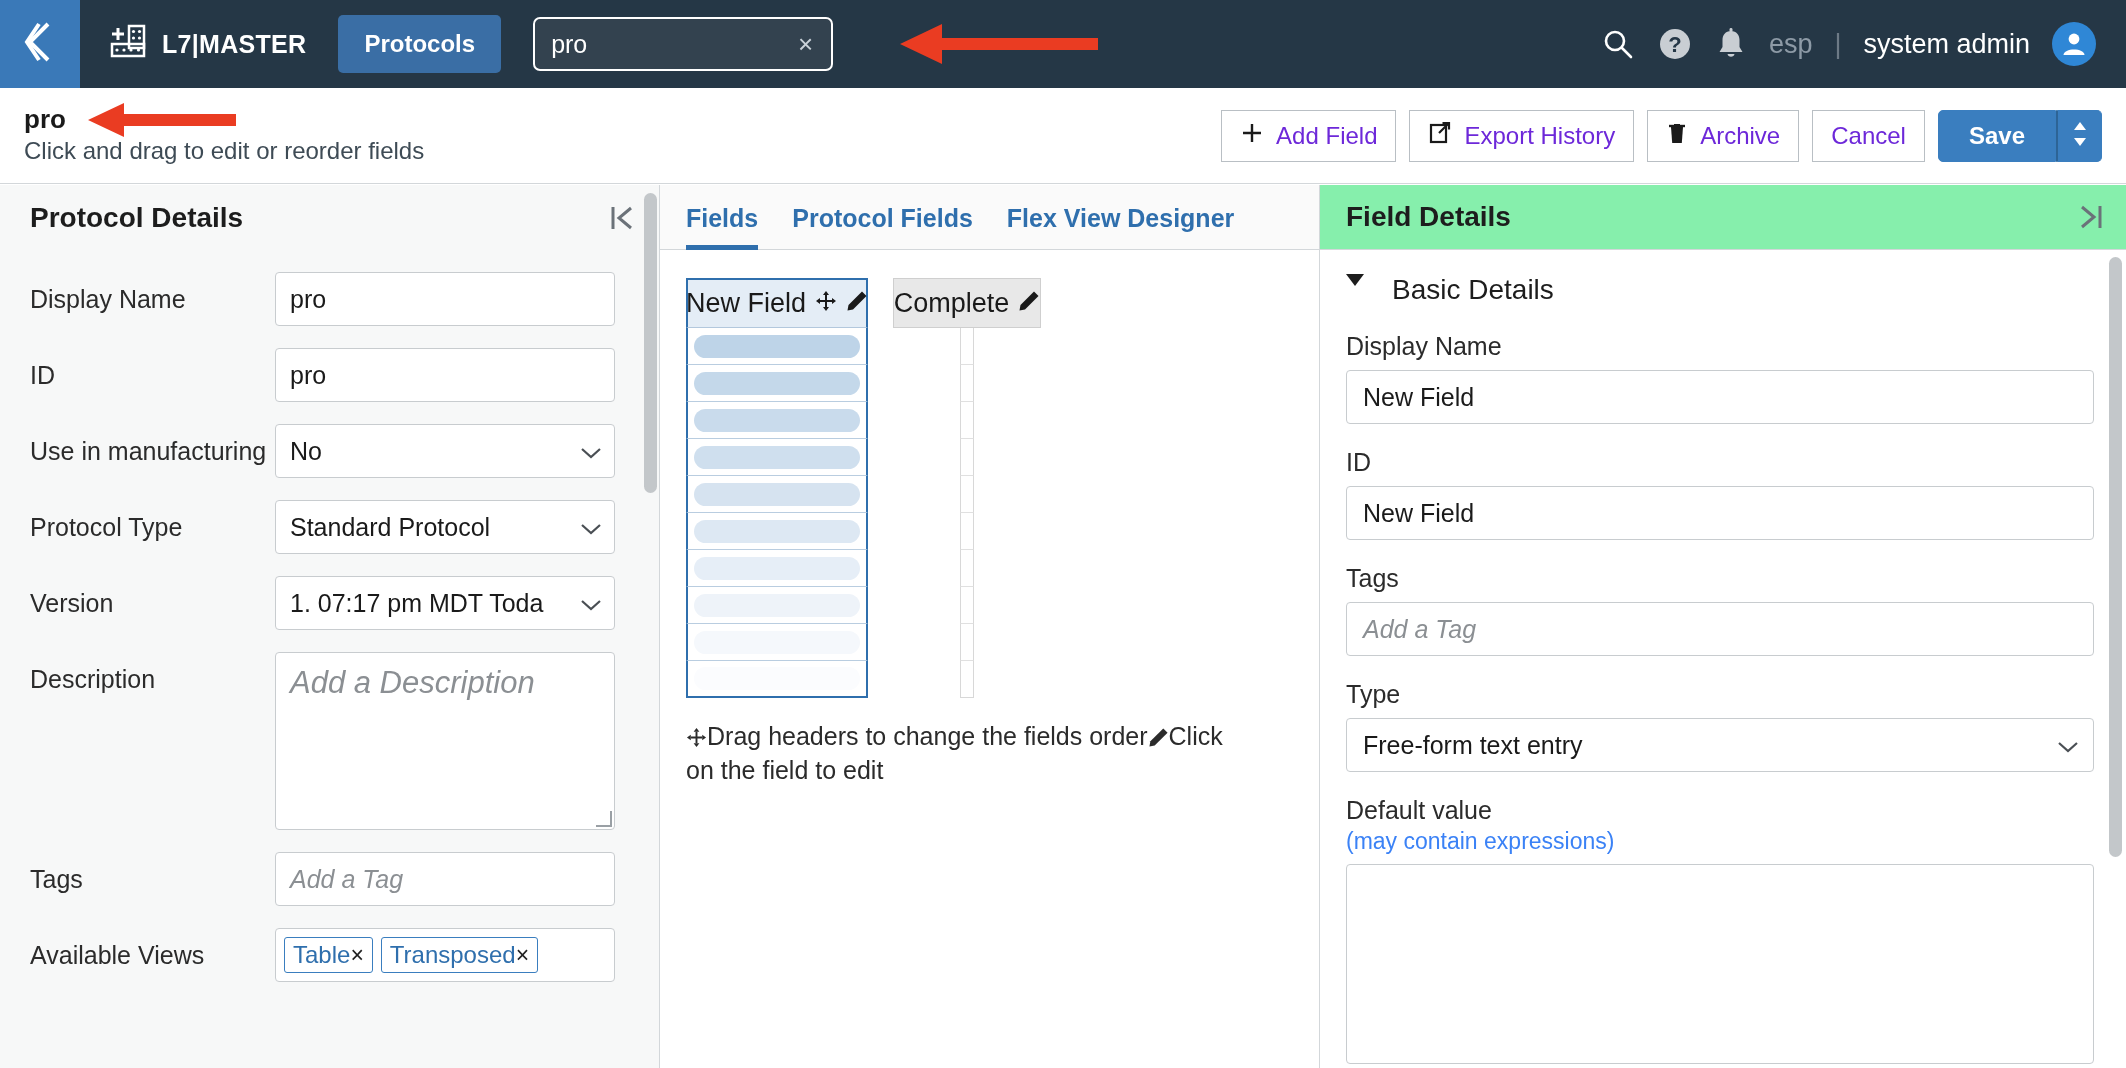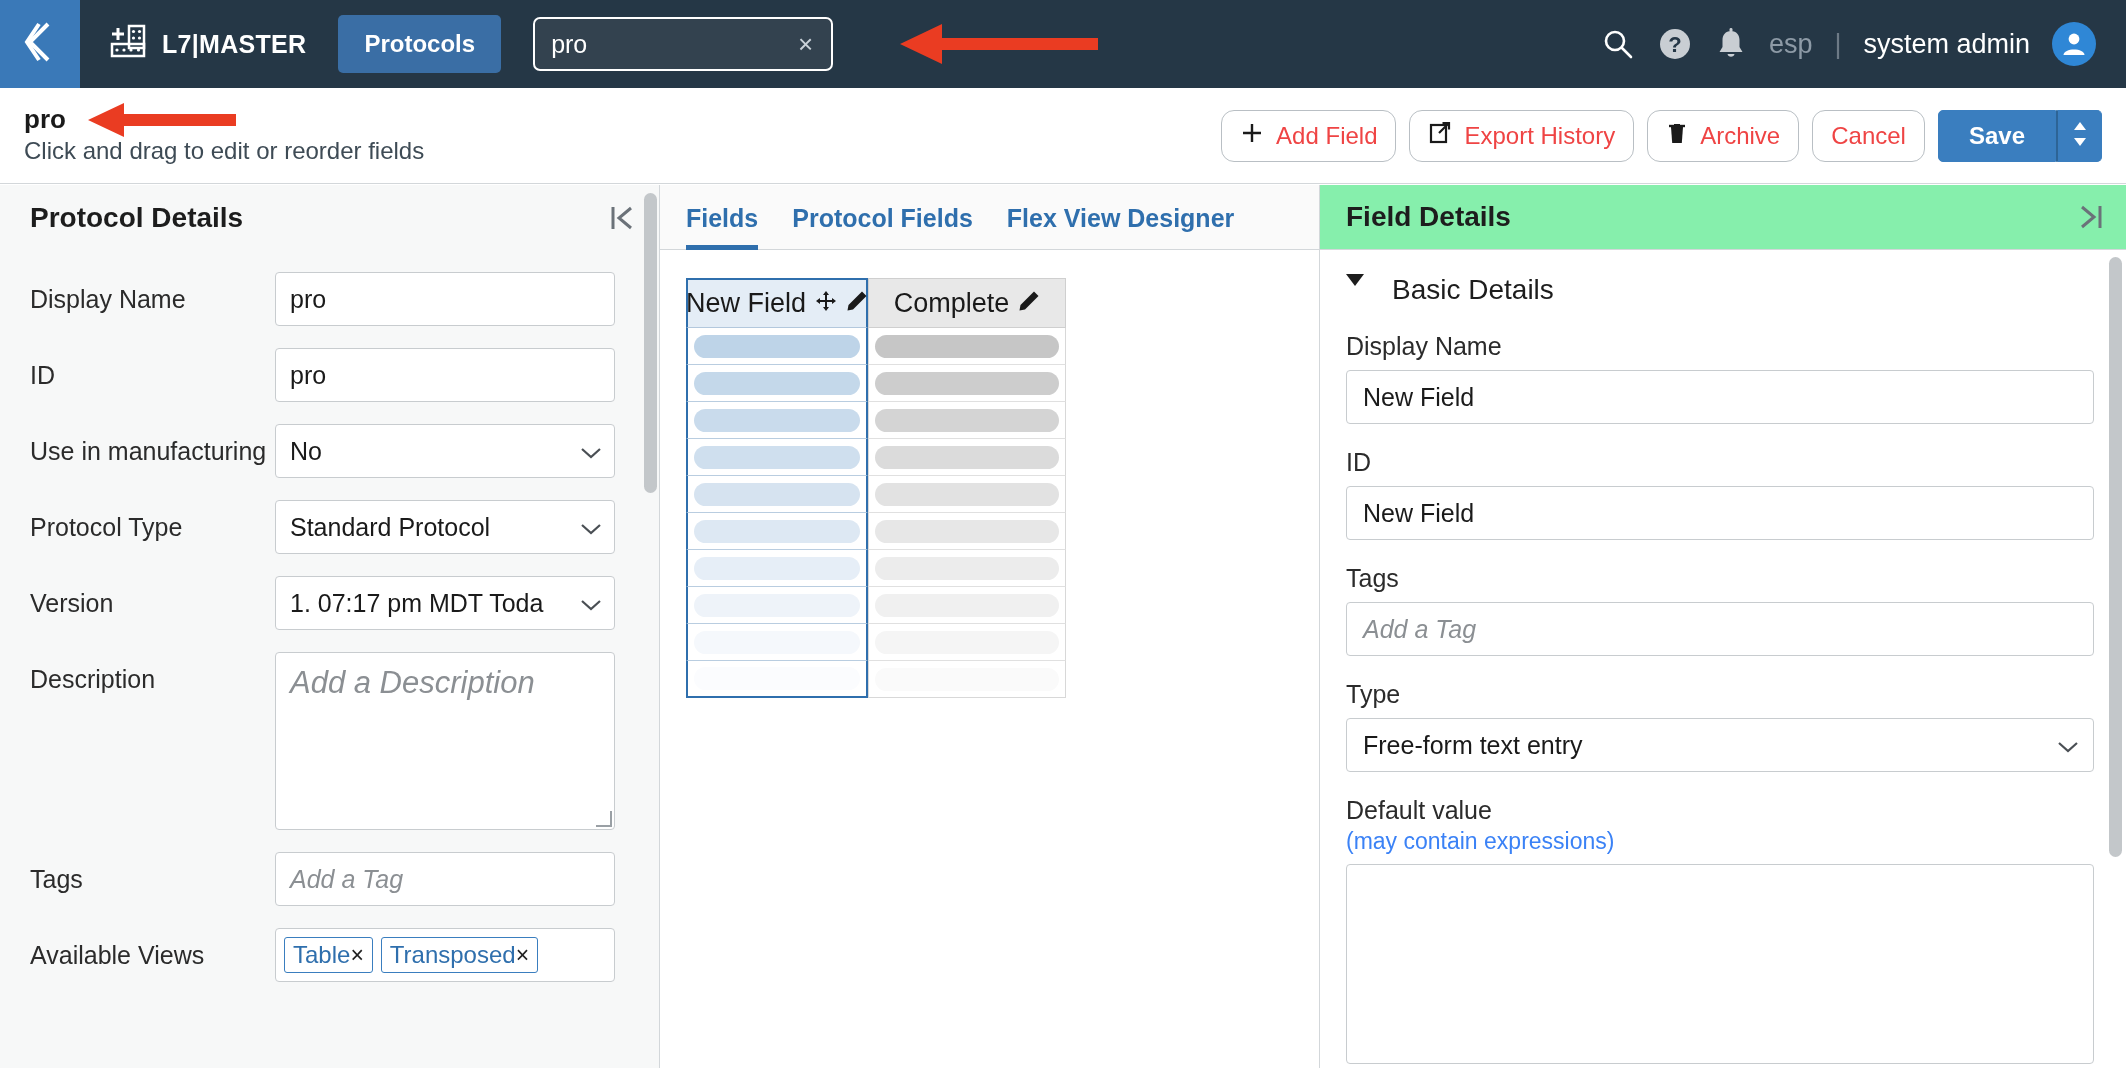--- a/index.html
+++ b/index.html
@@ -84,22 +84,22 @@
     font-size: 26px; font-weight: bold; color: #1a1a1a;
     line-height: 1.15;
   }
   .page-subtitle { font-size: 24px; color: #3e4b55; line-height: 1.3; }
   .actionbar-spacer { flex: 1 1 auto; }
   .btn-row {
     display: flex; align-items: center; gap: 13px;
     padding-right: 24px;
   }
   .btn {
-    height: 52px; border: 1px solid #b9bfc4; border-radius: 13px;
-    background: #ffffff; color: #ef4444;
+    height: 52px; border: 1px solid #b9bfc4; border-radius: 0;
+    background: #ffffff; color: #6d28d9;
     font-size: 24px; font-family: "Liberation Sans", sans-serif;
     display: flex; align-items: center; gap: 12px;
     padding: 0 18px; cursor: pointer; white-space: nowrap;
   }
   .btn-primary {
     background: #3a7ebf; border: 1px solid #3a7ebf; color: #ffffff;
     font-weight: bold; border-radius: 5px 0 0 5px;
     padding: 0 30px;
   }
   .btn-primary-caret {
@@ -210,21 +210,21 @@
     font-size: 25px; font-weight: bold; color: #2f6fad;
     padding-bottom: 12px; cursor: pointer; white-space: nowrap;
     border-bottom: 5px solid transparent;
     margin-bottom: -1px;
   }
   .tab.active { border-bottom-color: #2f6fad; }
   .grid-wrap { padding: 28px 0 0 26px; }
   .grid { display: flex; align-items: flex-start; }
   .gcol { display: flex; flex-direction: column; }
   .gcol.c1 { width: 182px; }
-  .gcol.c2 { width: 198px; }
+  .gcol.c2 { width: 198px; align-items: center; }
   .ghead {
     height: 50px; display: flex; align-items: center;
     justify-content: center; gap: 9px;
     font-size: 27px; color: #1a1a1a; white-space: nowrap;
   }
   .gcol.c1 .ghead {
     background: #e4edf6; border: 2px solid #2f6fad; border-bottom: 1px solid #b3c8dd;
   }
   .gcol.c2 .ghead {
     background: #e8e8e8; border: 1px solid #cfcfcf;
@@ -620,20 +620,32 @@
               <span class="pill" style="background:#f5f5f5"></span>
             </div>
           <div class="gcell">
               <span class="pill" style="background:#fafafa"></span>
             </div>
         </div>
 
       </div>
     </div>
 
+    <div class="grid-hint">
+      <span class="hint-ico">
+        <svg width="21" height="21" viewBox="0 0 22 22">
+          <path d="M11 1 L14 5 H8 Z M11 21 L14 17 H8 Z M1 11 L5 8 V14 Z M21 11 L17 8 V14 Z" fill="#2b2b2b"></path>
+          <path d="M11 5 V17 M5 11 H17" stroke="#2b2b2b" stroke-width="2"></path>
+        </svg>
+      </span><span>Drag headers to change the fields order</span><span class="hint-ico">
+        <svg width="21" height="21" viewBox="0 0 22 22">
+          <path d="M16 1.5 L20.5 6 L7 19.5 L1.5 20.5 L2.5 15 Z" fill="#2b2b2b"></path>
+        </svg>
+      </span><span>Click on the field to edit</span>
+    </div>
   </div>
 
   <div class="panel-right">
     <div class="panel-head">
       <div class="panel-head-title">Field Details</div>
       <span class="collapse-icon">
         <svg width="28" height="30" viewBox="0 0 28 30">
           <path d="M6 5 L18 15 L6 25" stroke="#6b7279" stroke-width="3" fill="none"></path>
           <path d="M24 4 V26" stroke="#6b7279" stroke-width="3"></path>
         </svg>

